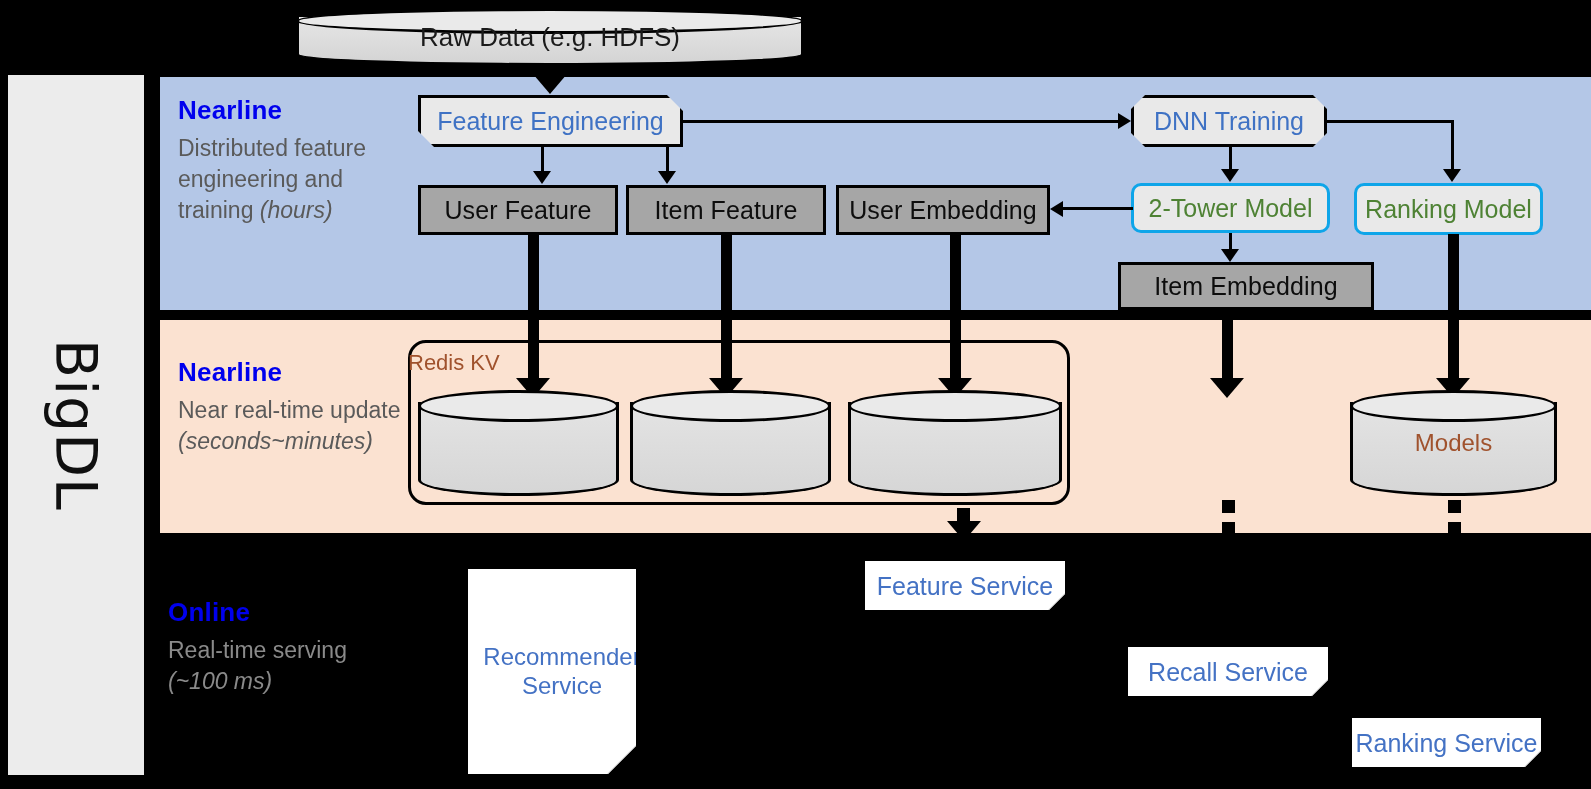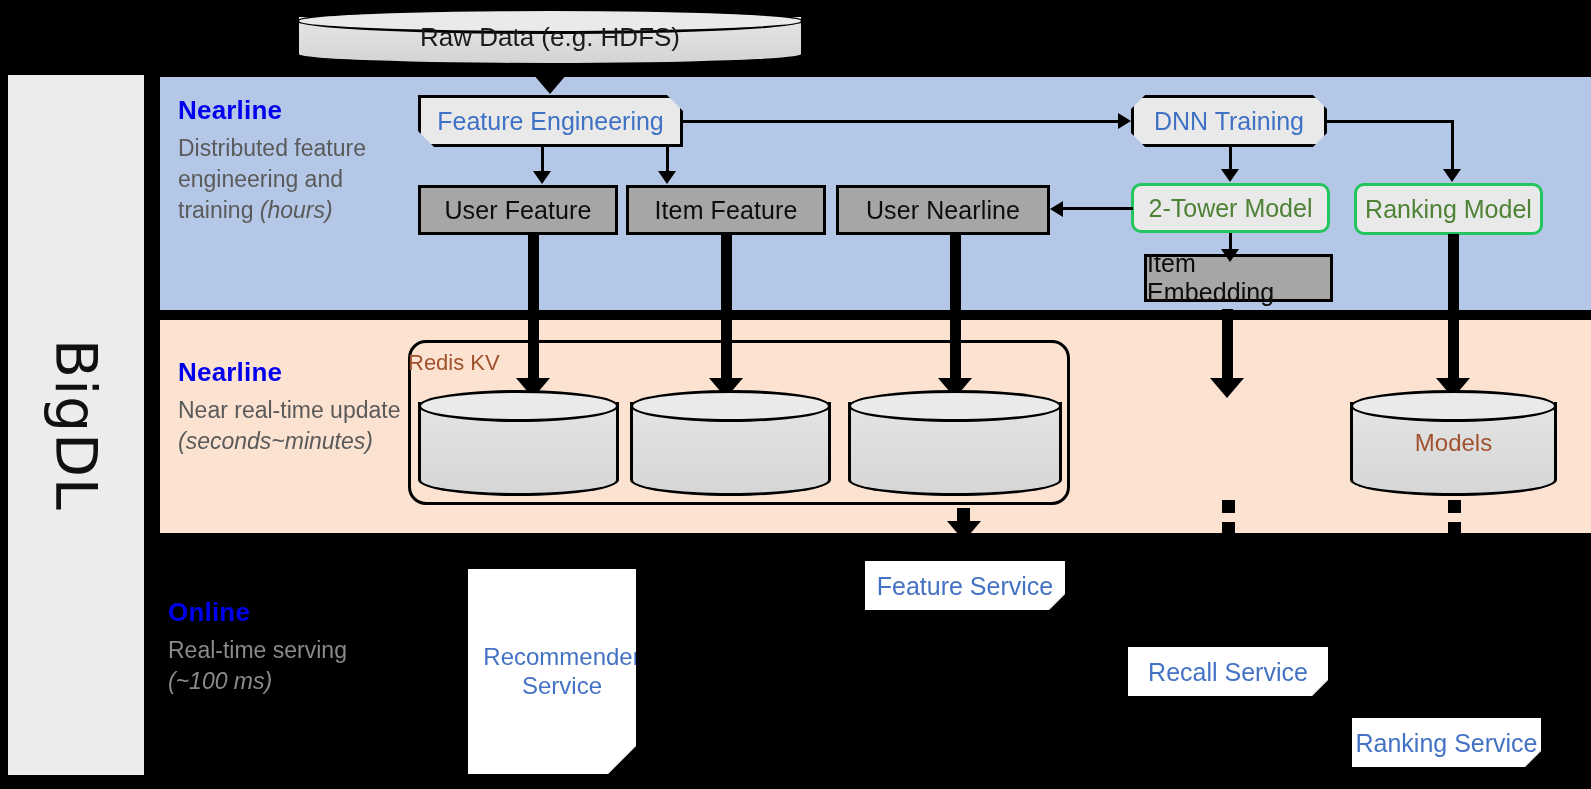--- a/index.html
+++ b/index.html
@@ -52,21 +52,21 @@
   #online-text{left:168px;top:597px;width:230px;text-decoration:underline;}
   #online-text .band-desc{color:#8a8a8a;}
 
   
   .gray-box{
     background:#a6a6a6;border:3px solid #000;
     display:flex;align-items:center;justify-content:center;
     color:#0d0d0d;font-size:25px;letter-spacing:.1px;
   }
   .proc-box{
-    background:#e9e9e9;border:3px solid #22c55e;border-radius:10px;
+    background:#e9e9e9;border:3px solid #0ea5e9;border-radius:10px;
     display:flex;align-items:center;justify-content:center;
     font-size:25px;
   }
   .proc-box.green{color:#4e8234;}
 
   
   .notch{
     background:#e9e9e9;border:3px solid #000;
     display:flex;align-items:center;justify-content:center;
     font-size:25px;color:#3f72c4;
@@ -79,21 +79,21 @@
                       calc(100% - 14px) 100%, 14px 100%, 0 calc(100% - 14px), 0 14px);
   }
 
   
   #feature-engineering{left:418px;top:95px;width:265px;height:52px;}
   #user-feature{left:418px;top:185px;width:200px;height:50px;}
   #item-feature{left:626px;top:185px;width:200px;height:50px;}
   #user-embedding{left:836px;top:185px;width:214px;height:50px;}
   #dnn-training{left:1131px;top:95px;width:196px;height:52px;}
   #two-tower-model{left:1131px;top:183px;width:199px;height:50px;}
-  #item-embedding{left:1118px;top:254px;width:189px;height:48px;margin-left:26px;}
+  #item-embedding{left:1118px;top:262px;width:256px;height:48px;}
   #ranking-model{left:1354px;top:183px;width:189px;height:52px;}
 
   
   .cyl{position:absolute;}
   .cyl .body{
     position:absolute;left:0;right:0;top:12px;bottom:0;
     background:linear-gradient(180deg,#e4e4e4 0%, #d6d6d6 100%);
     border:3px solid #000;border-top:none;
     border-radius:0 0 50% 50% / 0 0 16px 16px;
   }
@@ -213,21 +213,21 @@
   <div class="abs notch" id="feature-engineering">
     <span>Feature Engineering</span>
   </div>
   <div class="abs gray-box" id="user-feature">
     <span>User Feature</span>
   </div>
   <div class="abs gray-box" id="item-feature">
     <span>Item Feature</span>
   </div>
   <div class="abs gray-box" id="user-embedding">
-    <span>User Nearline</span>
+    <span>User Embedding</span>
   </div>
   <div class="abs notch" id="dnn-training">
     <span>DNN Training</span>
   </div>
   <div class="abs proc-box green" id="two-tower-model">
     <span>2-Tower Model</span>
   </div>
   <div class="abs gray-box" id="item-embedding">
     <span>Item Embedding</span>
   </div>

